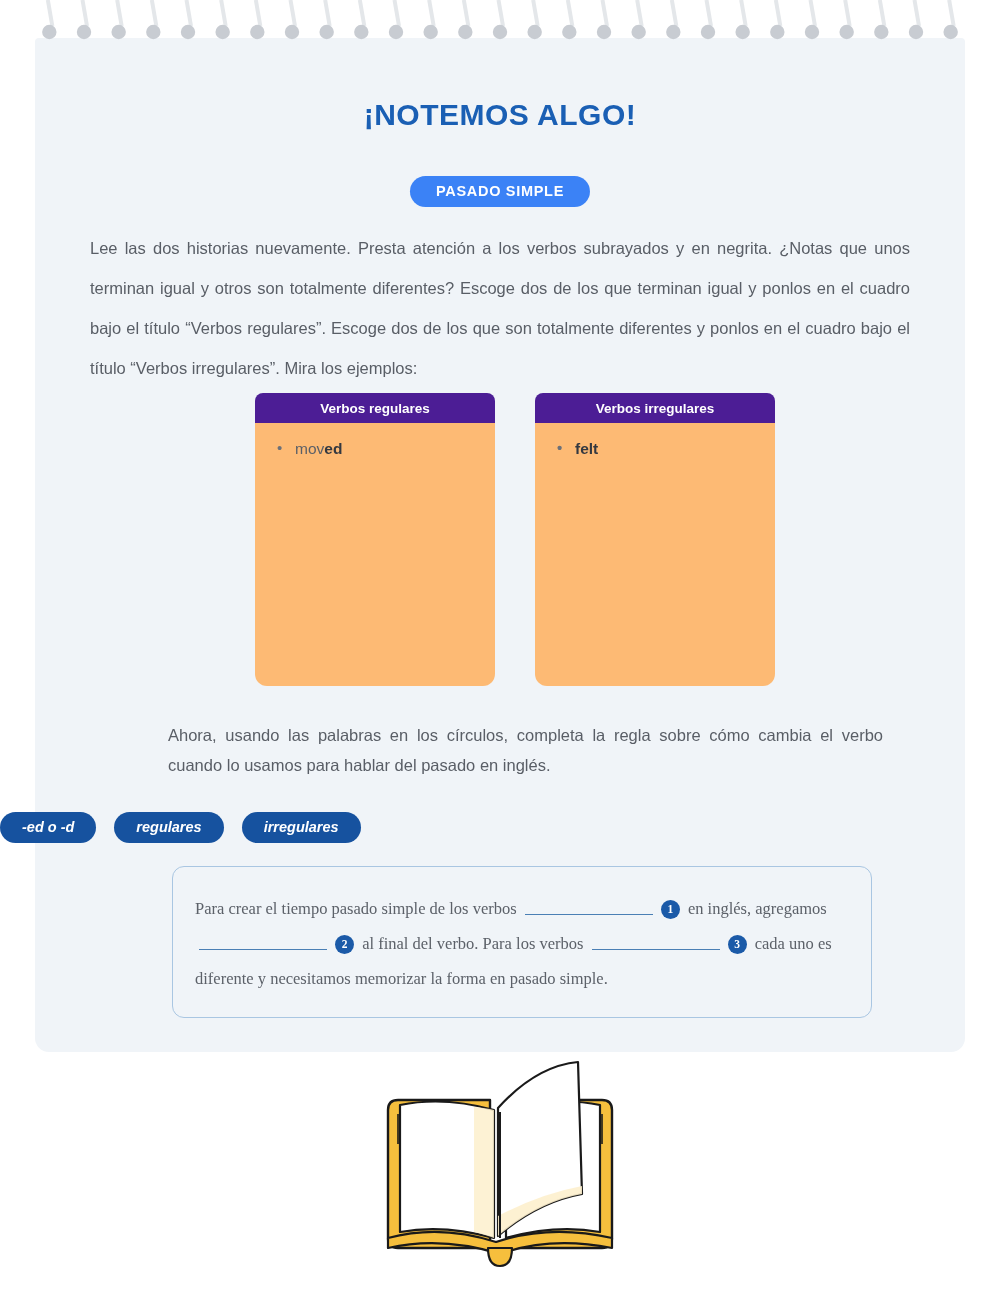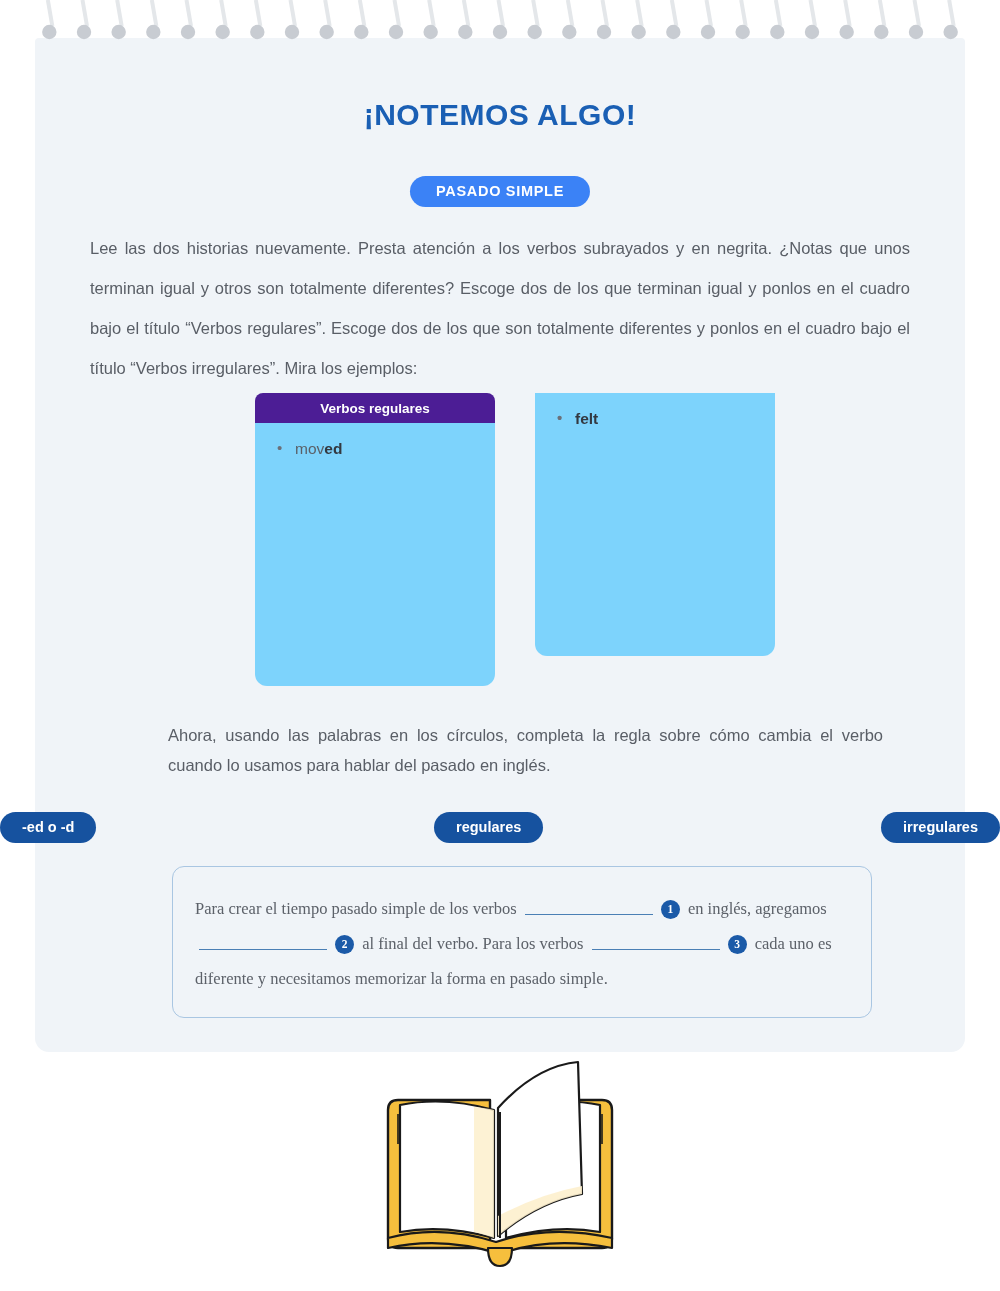--- a/index.html
+++ b/index.html
@@ -91,21 +91,21 @@
     font-weight: bold;
     display: flex;
     align-items: center;
     justify-content: center;
     z-index: 2;
   }
   .verb-box-body {
     position: relative;
     width: 100%;
     height: 263px;
-    background: #7dd3fc;
+    background: #fdba74;
     border-radius: 0 0 12px 12px;
     padding: 14px 0 0 22px;
   }
   .verb-item {
     font-size: 15.5px;
     color: #5a5f67;
     line-height: 24px;
     list-style: none;
     position: relative;
     padding-left: 18px;
@@ -131,22 +131,23 @@
     color: #595e66;
     text-align: justify;
     text-justify: inter-word;
   }
 
   
   #pill-row {
     position: absolute;
     left: 0; top: 812px; width: 1000px;
     display: flex;
-    justify-content: space-between;
+    justify-content: flex-start;
     gap: 18px;
+    font-style: italic;
   }
   .word-pill {
     background: #16529f;
     color: #ffffff;
     border-radius: 18px;
     padding: 7px 22px 8px 22px;
     font-size: 14.5px;
     font-weight: bold;
     white-space: nowrap;
   }
@@ -271,20 +272,21 @@
 <div class="verb-box" id="verb-box-regular">
   <div class="verb-box-header">Verbos regulares</div>
   <div class="verb-box-body">
     <ul class="verb-list">
       <li class="verb-item"><span>mov</span><b>ed</b></li>
     </ul>
   </div>
 </div>
 
 <div class="verb-box" id="verb-box-irregular">
+  <div class="verb-box-header">Verbos irregulares</div>
   <div class="verb-box-body">
     <ul class="verb-list">
       <li class="verb-item strong">felt</li>
     </ul>
   </div>
 </div>
 
 <div id="mid-text">Ahora, usando las palabras en los círculos, completa la regla sobre cómo cambia el verbo cuando lo usamos para hablar del pasado en inglés.</div>
 
 <div id="pill-row">

